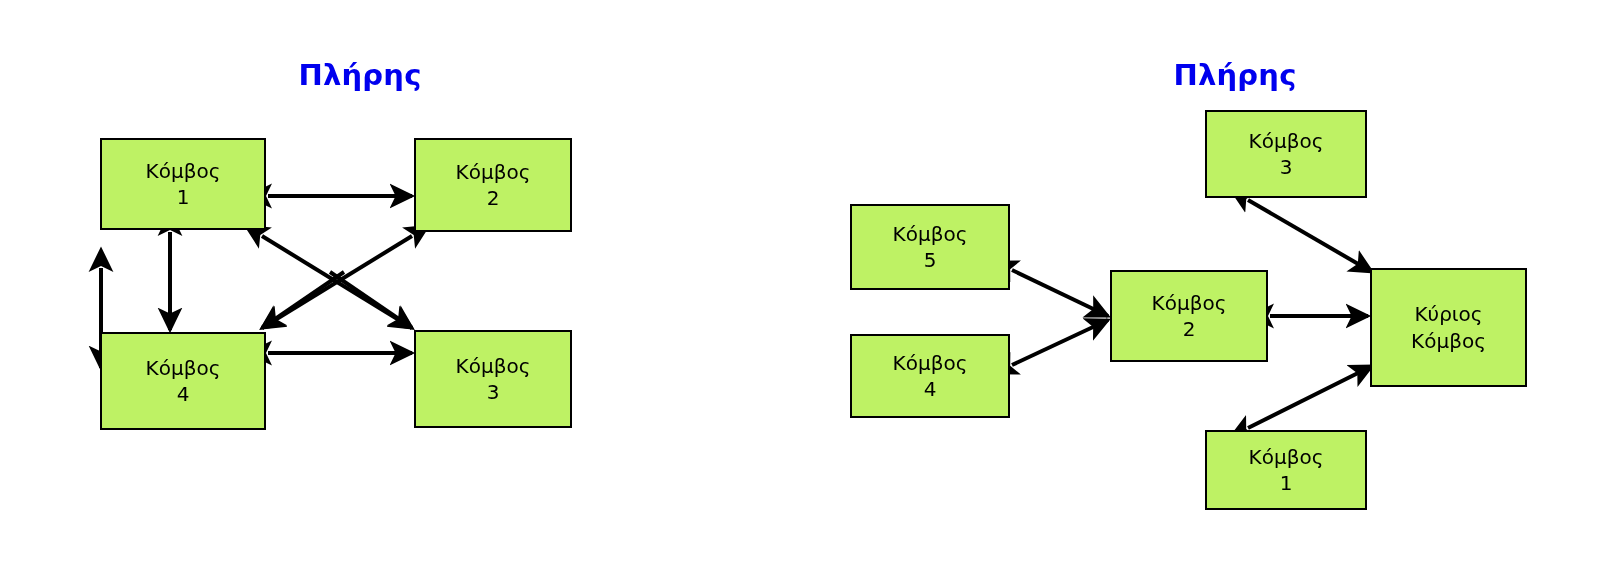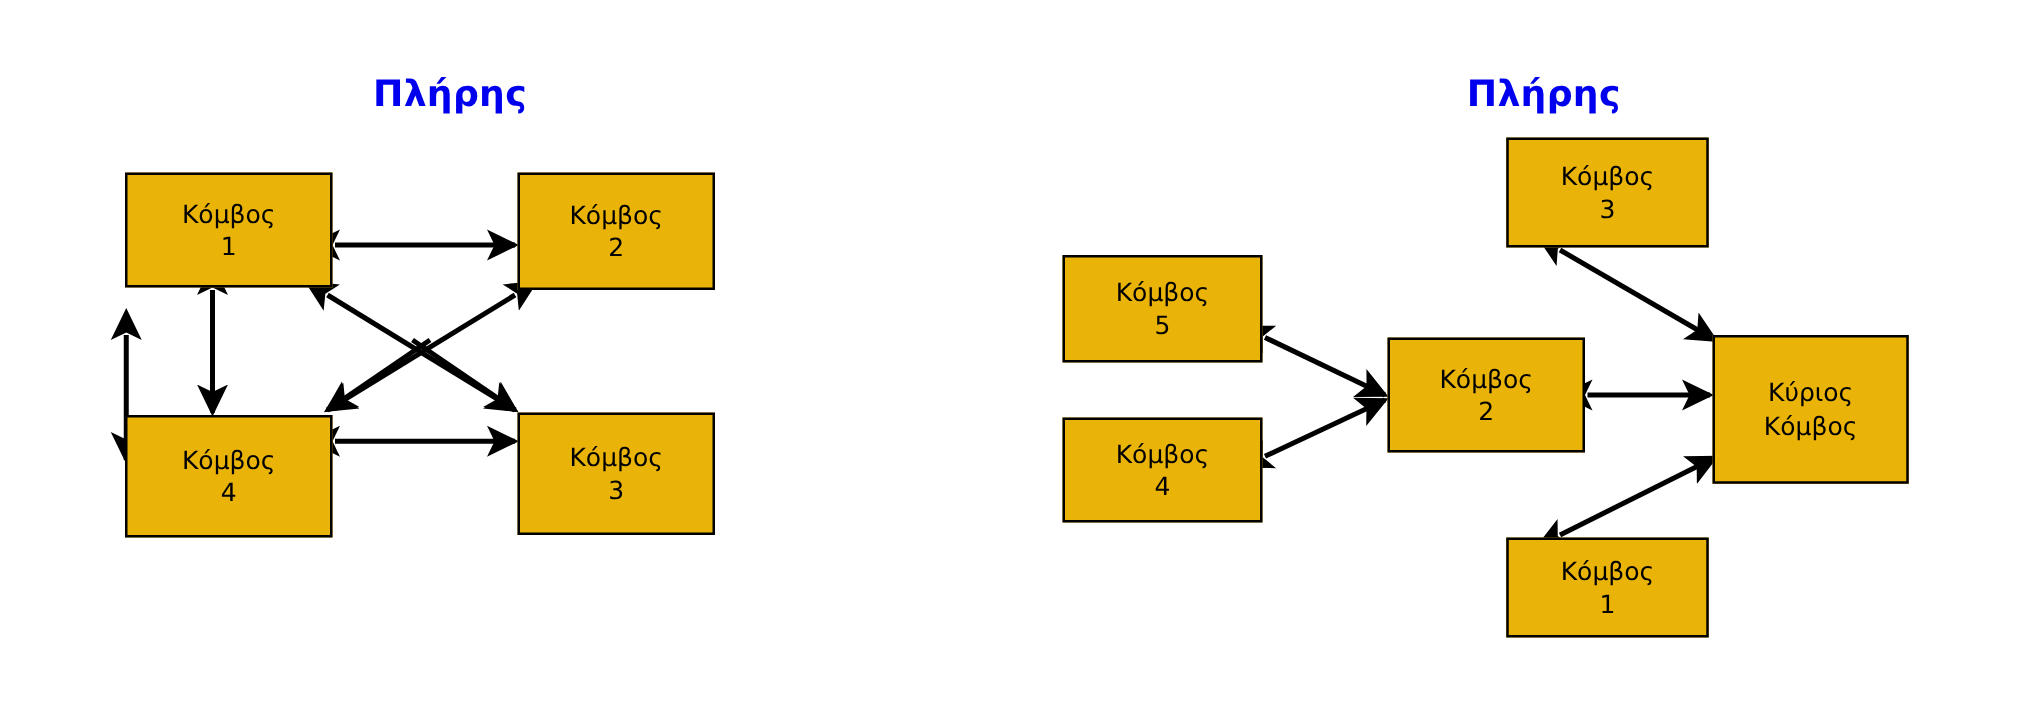--- a/index.html
+++ b/index.html
@@ -24,21 +24,21 @@
     font-size: 29px;
     font-weight: bold;
     letter-spacing: 0.2px;
     white-space: nowrap;
     text-align: center;
   }
   .node-box {
     position: absolute;
     box-sizing: border-box;
     border: 2px solid #000000;
-    background: #eab308;
+    background: #bef264;
     display: flex;
     flex-direction: column;
     align-items: center;
     justify-content: center;
     color: #000000;
     font-family: "DejaVu Sans", sans-serif;
     font-size: 20px;
     line-height: 1.32;
     z-index: 3;
   }

